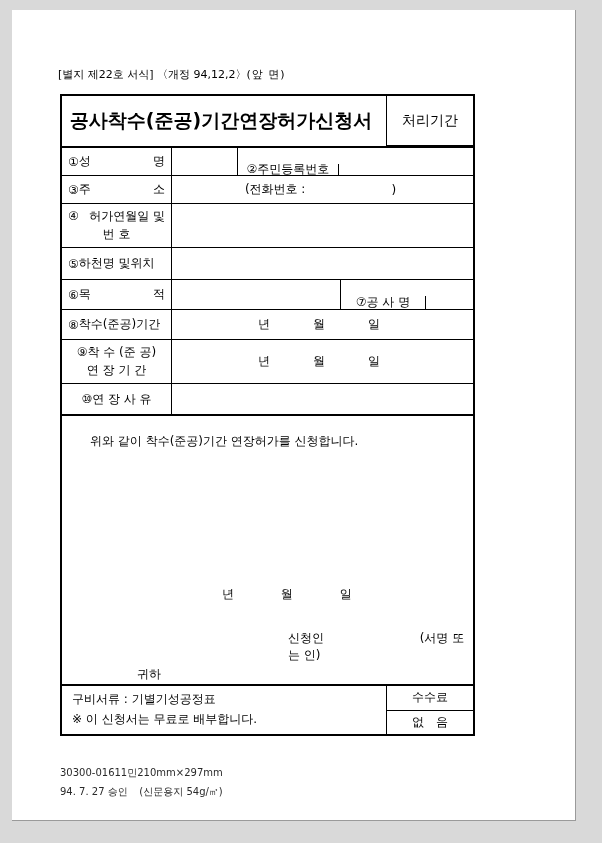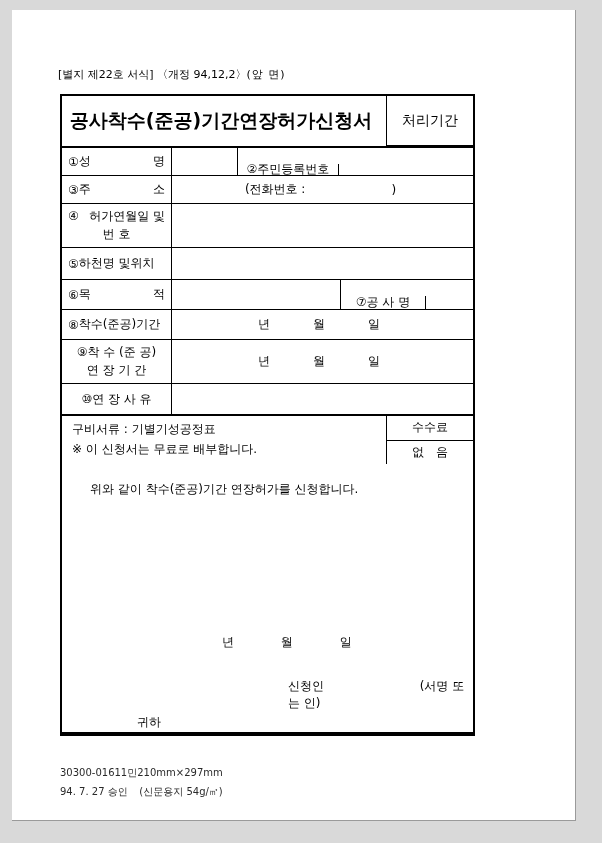--- a/index.html
+++ b/index.html
@@ -330,46 +330,46 @@
     </div>
 
     <div class="r h32 bb2">
       <div class="lbl center br">
         <span>⑩</span>
           <span>연 장 사 유</span>
       </div>
       <div class="val"></div>
     </div>
 
-    <div class="r" style="height:48px;">
-      <div class="foot-left br">
-        <div>구비서류 : 기별기성공정표</div>
-        <div>※ 이 신청서는 무료로 배부합니다.</div>
-      </div>
-      <div class="foot-right">
-        <div class="bb">수수료</div>
-        <div class="sp">없  음</div>
-      </div>
-    </div>
-
     <div class="r statement bb2">
       <div class="stmt-text">위와 같이 착수(준공)기간 연장허가를 신청합니다.</div>
       <div class="stmt-date">
         <span>년</span>
         <span>월</span>
         <span>일</span>
       </div>
       <div class="stmt-sign">
         <span>신청인</span>
         <span class="sealgap"></span>
         <span>(서명 또는 인)</span>
       </div>
       <div class="stmt-to">귀하</div>
     </div>
 
+    <div class="r" style="height:48px;">
+      <div class="foot-left br">
+        <div>구비서류 : 기별기성공정표</div>
+        <div>※ 이 신청서는 무료로 배부합니다.</div>
+      </div>
+      <div class="foot-right">
+        <div class="bb">수수료</div>
+        <div class="sp">없  음</div>
+      </div>
+    </div>
+
   </div>
 
   <div class="bottom-meta">
     <div class="col">
       <div>30300-01611민</div>
       <div>94. 7. 27  승인</div>
     </div>
     <div class="col right">
       <div>210mm×297mm</div>
       <div>(신문용지  54g/㎡)</div>

